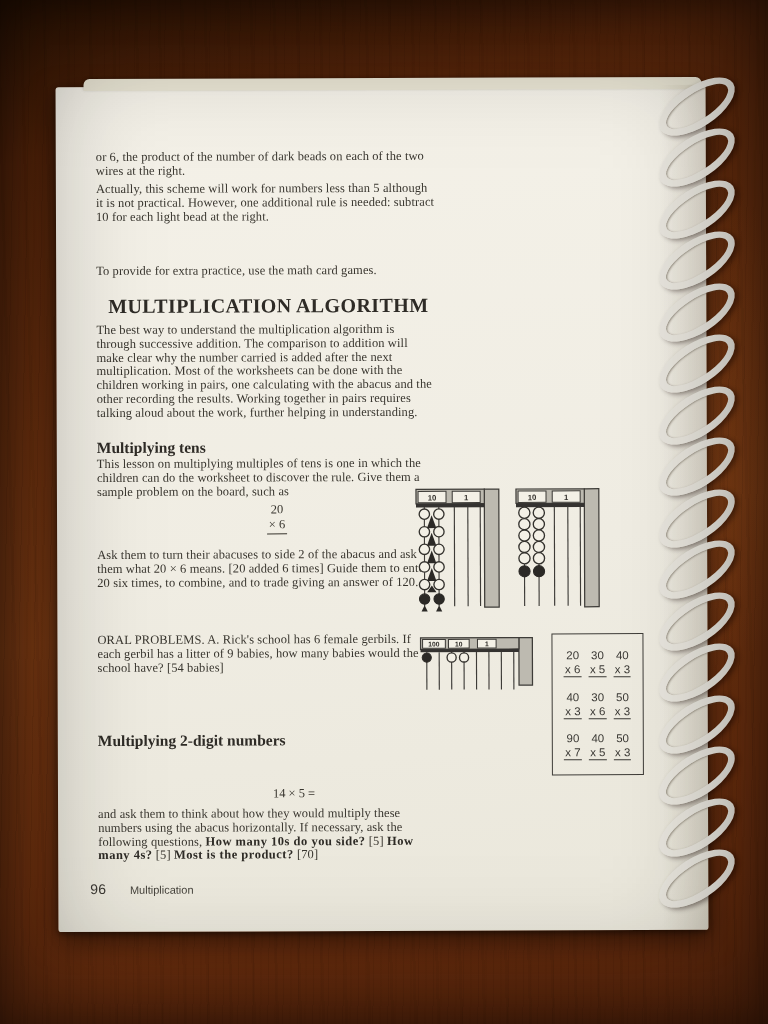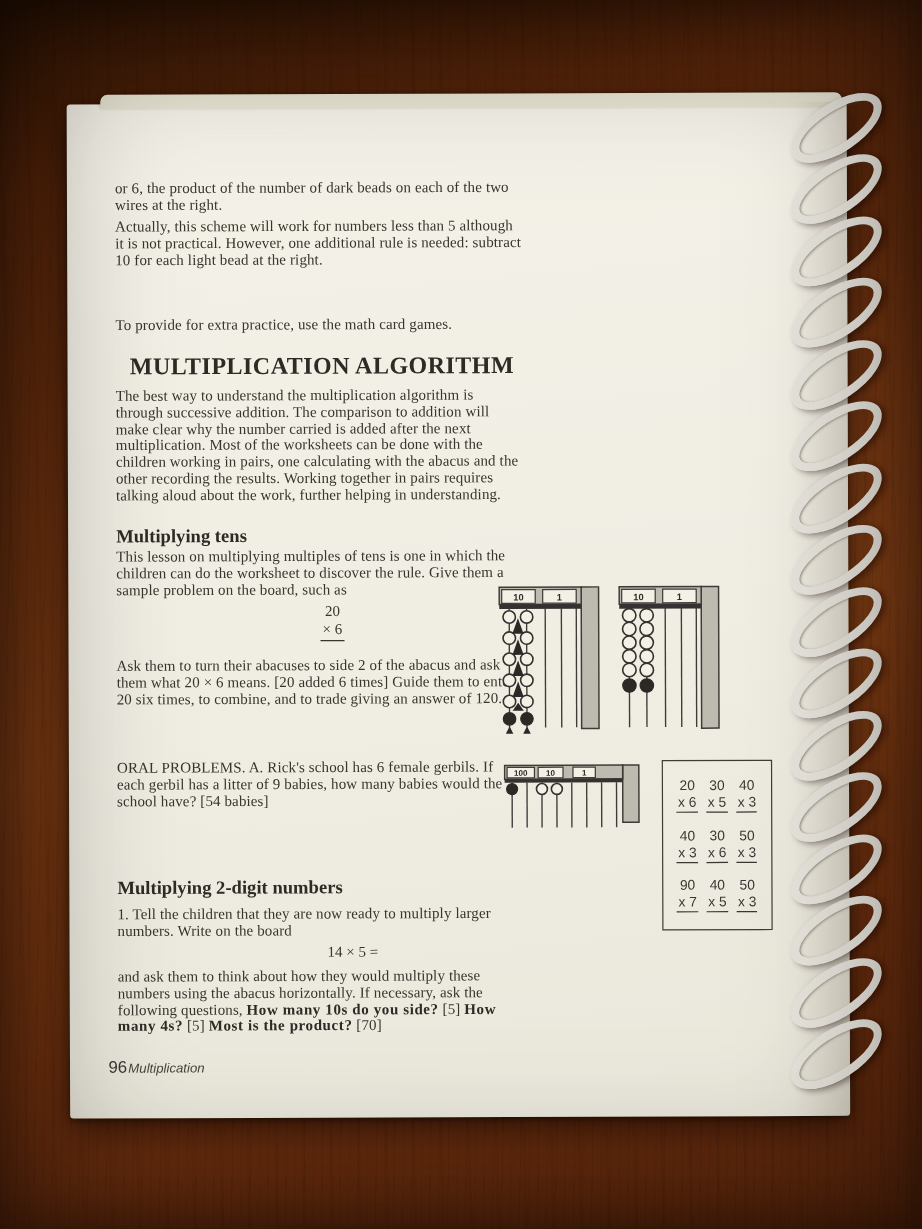--- a/index.html
+++ b/index.html
@@ -29,24 +29,24 @@
   .h1{position:absolute;left:26px;width:372px;text-align:center;font-weight:700;
     font-size:20px;line-height:22px;color:#2e2b26;letter-spacing:0.4px;}
   .h2{position:absolute;left:40px;width:340px;font-weight:700;font-size:15.5px;
     line-height:17px;color:#2e2b26;}
   .sample{position:absolute;left:185px;top:416px;width:70px;text-align:center;
     font-size:12.5px;line-height:15px;color:#38352e;}
   .sample .ub{display:inline-block;border-bottom:1.2px solid #38352e;padding:0 2px 1px 2px;}
   .eq{position:absolute;left:60px;top:700px;width:352px;text-align:center;
     font-size:12.5px;color:#38352e;}
   .bq{font-weight:700;letter-spacing:0.5px;color:#2e2b26;}
-  .footer{position:absolute;left:32px;top:794px;display:flex;align-items:baseline;gap:1px;
+  .footer{position:absolute;left:32px;top:794px;display:flex;align-items:baseline;gap:24px;
     font-family:"Liberation Sans",sans-serif;}
   .pnum{font-size:14px;color:#3a3732;}
-  .sect{font-size:11px;font-style:italic;color:#45423b;}
+  .sect{font-size:11px;color:#45423b;}
 
   
   .dg{position:absolute;}
   .af{fill:#bdbab0;stroke:#3e3c38;stroke-width:1.2;}
   .lb{fill:#f3f0e6;stroke:#3e3c38;stroke-width:1;}
   .lt{font:700 7.5px "Liberation Sans",sans-serif;fill:#2f2d29;text-anchor:middle;}
   .lts{font:700 6.5px "Liberation Sans",sans-serif;fill:#2f2d29;text-anchor:middle;}
   .cbar{fill:#343230;}
   .wr{stroke:#3e3c38;stroke-width:1.1;}
   .bw{fill:#f3f0e6;stroke:#34322e;stroke-width:1.3;}
@@ -86,21 +86,20 @@
 
     <div class="sample">
       <span>20</span><br>
       <span class="ub">× 6</span>
     </div>
 
     <div class="txt" style="top:462px">Ask them to turn their abacuses to side 2 of the abacus and ask them what 20 × 6 means. [20 added 6 times] Guide them to enter 20 six times, to combine, and to trade giving an answer of 120.</div>
     <div class="txt" style="top:547px;width:330px">ORAL PROBLEMS. A. Rick's school has 6 female gerbils. If each gerbil has a litter of 9 babies, how many babies would the school have? [54 babies]</div>
 
     <div class="h2" style="top:645px">Multiplying 2-digit numbers</div>
-    <div class="txt" style="top:669px">1. Tell the children that they are now ready to multiply larger numbers. Write on the board</div>
     <div class="eq">14 × 5 =</div>
 
     <div class="txt" style="top:721px"><span>and ask them to think about how they would multiply these numbers using the abacus horizontally. If necessary, ask the following questions, </span><b class="bq">How many 10s do you side?</b><span> [5] </span><b class="bq">How many 4s?</b><span> [5] </span><b class="bq">Most is the product?</b><span> [70]</span>
     </div>
 
     <div class="footer">
       <span class="pnum">96</span>
       <span class="sect">Multiplication</span>
     </div>
 

